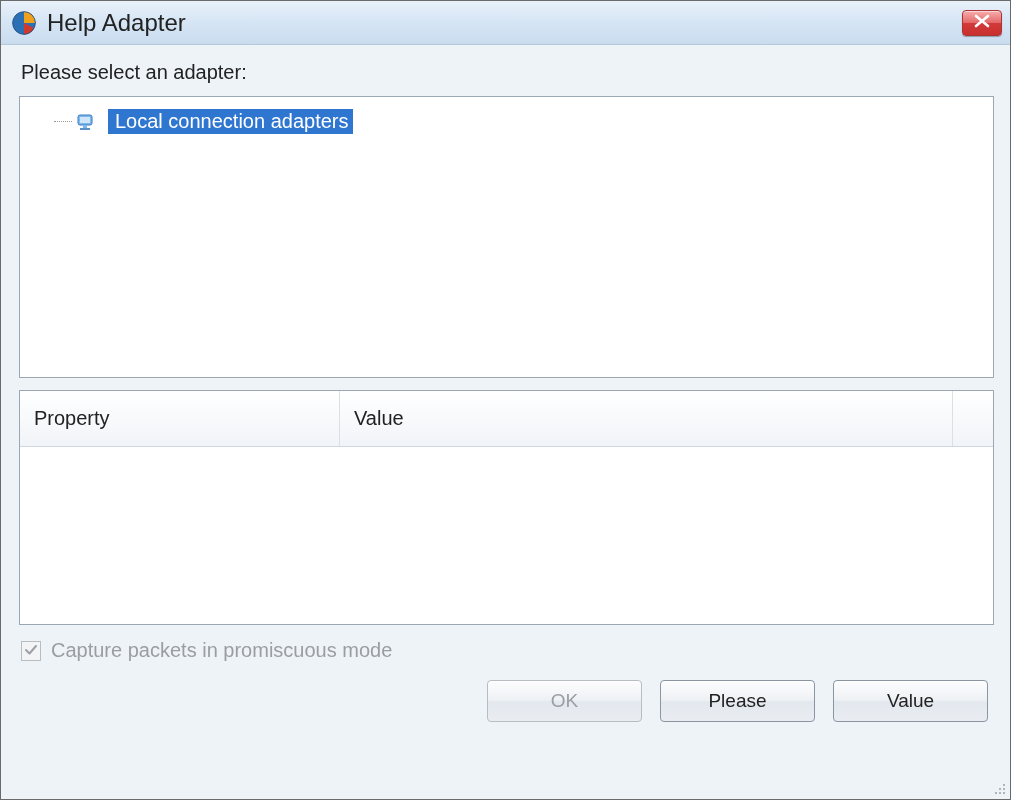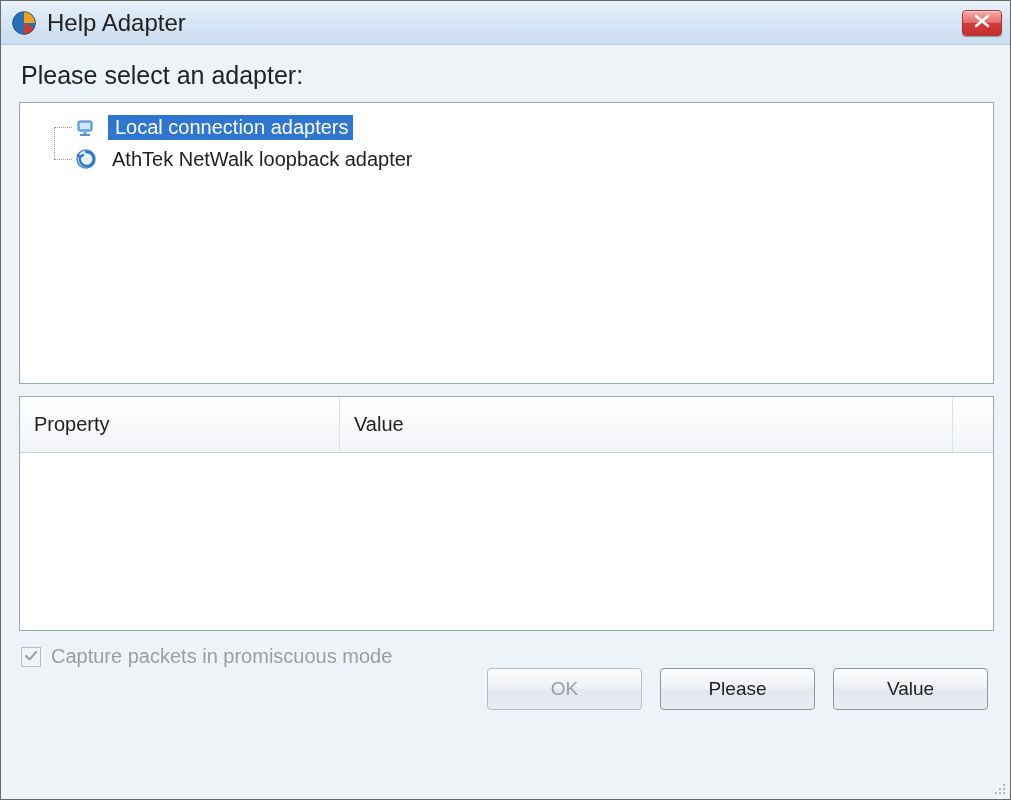--- a/index.html
+++ b/index.html
@@ -45,21 +45,21 @@
   }
   .close-btn svg { width: 16px; height: 14px; }
   
   .body {
     flex: 1;
     padding: 14px 16px 10px 18px;
     display: flex; flex-direction: column;
     background: #eef3f8;
   }
   .instruction {
-    font-size: 25px;
+    font-size: 20px;
     color: #222;
     margin: 2px 0 12px 2px;
   }
   .tree-panel {
     background: #fff;
     border: 1px solid #9aa8b6;
     height: 282px;
     padding: 8px 4px;
     overflow: auto;
   }
@@ -117,20 +117,21 @@
     border-right: 1px solid #dcdfe4;
   }
   .listview .col.property { width: 320px; }
   .listview .col.value { flex: 1; }
   .listview .col.spacer { width: 40px; border-right: none; }
   .listview .rows { flex: 1; background: #fff; }
   
   .bottom {
     margin-top: 14px;
     display: flex; flex-direction: column;
+    gap: 18px;
   }
   .checkbox-row {
     display: flex; align-items: center;
     font-size: 20px;
     color: #9a9ea3;
     padding-left: 2px;
   }
   .checkbox-row .chk {
     width: 20px; height: 20px;
     border: 1px solid #b8bdc3;
@@ -202,32 +203,20 @@
         <span class="node-icon">
           <svg viewBox="0 0 24 24">
             <rect x="4" y="6" width="14" height="10" rx="2" fill="#7fb8ec" stroke="#3a7abf"></rect>
             <rect x="6" y="8" width="10" height="6" fill="#cfe6fa"></rect>
             <rect x="9" y="16" width="4" height="3" fill="#7fb8ec"></rect>
             <rect x="6" y="19" width="10" height="2" fill="#5a92c7"></rect>
           </svg>
         </span>
         <span class="label">Local connection adapters</span>
       </div>
-      <div class="tree-item">
-        <span class="dotted-v" style="top:-50%;bottom:50%"></span>
-        <span class="dotted-h"></span>
-        <span class="node-icon">
-          <svg viewBox="0 0 24 24">
-            <circle cx="12" cy="12" r="9" fill="#eaf3fc" stroke="#4a8bc9" stroke-width="1.5"></circle>
-            <path d="M12 5 A7 7 0 1 1 6 10" fill="none" stroke="#2f76d1" stroke-width="2.4" stroke-linecap="round"></path>
-            <path d="M4 8 L6 10 L9 8" fill="none" stroke="#2f76d1" stroke-width="2.4" stroke-linecap="round" stroke-linejoin="round"></path>
-          </svg>
-        </span>
-        <span class="label">AthTek NetWalk loopback adapter</span>
-      </div>
     </div>
 
     <div class="listview">
       <div class="headers">
         <div class="col property">Property</div>
         <div class="col value">Value</div>
         <div class="col spacer"></div>
       </div>
       <div class="rows"></div>
     </div>

